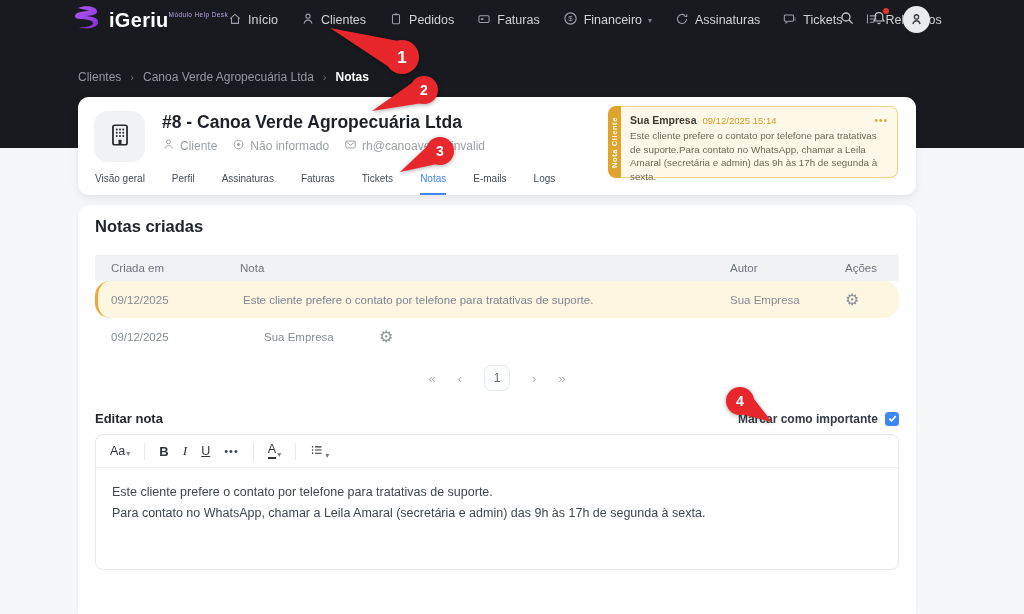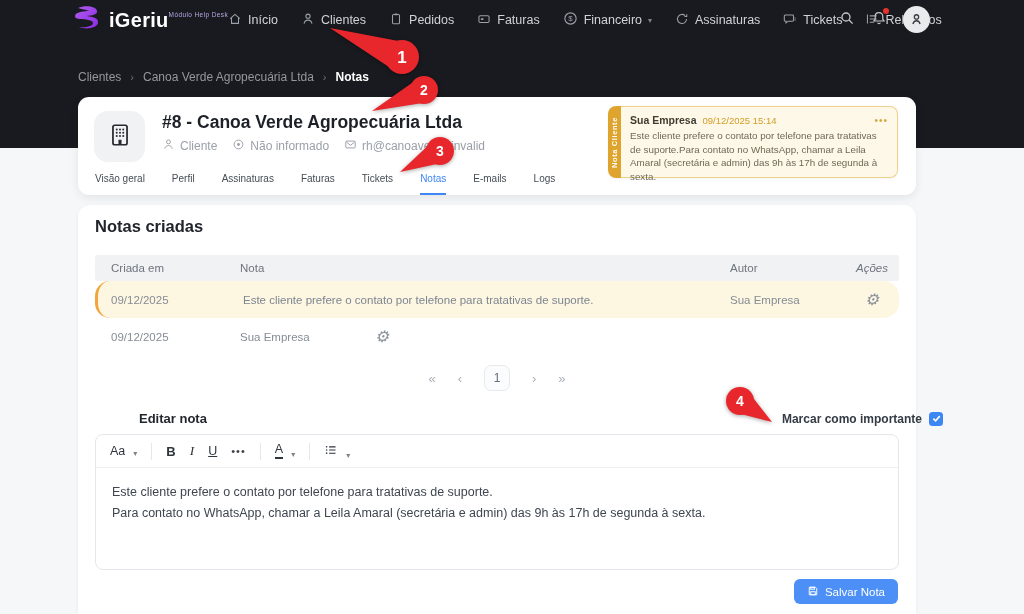--- a/index.html
+++ b/index.html
@@ -54,37 +54,37 @@
 
   .ntable { position:absolute; left:17px; top:50px; width:804px; font-size:11.5px; }
   .trow { display:flex; align-items:center; }
   .thead { background:#f1f2f4; height:26px; color:#6e747e; border-radius:2px; }
   .tr-body { height:37px; color:#868c95;border-radius:15px; }
   .tr-hl { background:#fdf7e2; border-left:3px solid #f2a53c; }
   .c1 { width:145px; padding-left:16px; flex:0 0 auto; }
   .tr-hl .c1 { padding-left:13px; }
   .c2 { flex:1; color:#7e8591; }
   .thead .c2 { color:#6e747e; }
-  .c3 { width:115px; flex:0 0 auto; }
-  .c4 { width:54px; flex:0 0 auto; text-align:center;font-style:italic; }
+  .c3 { width:115px; flex:0 0 auto;margin-left:24px; }
+  .c4 { width:54px; flex:0 0 auto; text-align:left; }
   .gear { font-size:16px; color:#8d939b; cursor:pointer; line-height:1; }
 
   .pagination { position:absolute; left:0; top:160px; width:100%; display:flex; align-items:center; justify-content:center; gap:22px; color:#a9afb7; font-size:13px; }
   .page-btn { cursor:pointer; }
   .page-current { width:26px; height:26px; border:1px solid #e7e9ec; background:#fbfcfd; border-radius:7px; display:flex; align-items:center; justify-content:center; color:#666d76; font-size:12px; }
 
-  .editor-head { position:absolute; left:17px; top:206px; width:804px; display:flex; align-items:center;margin-left:44px; }
+  .editor-head { position:absolute; left:17px; top:206px; width:804px; display:flex; align-items:center; }
   .editor-label { font-size:13px; font-weight:bold; color:#22272e; }
   .important { margin-left:auto; display:flex; align-items:center; gap:7px; }
   .important-label { font-size:12px; font-weight:bold; color:#333b45; }
   .checkbox { width:14px; height:14px; background:#3d87f5; border-radius:3.5px; display:flex; align-items:center; justify-content:center; cursor:pointer; }
 
   .editor { position:absolute; left:17px; top:229px; width:804px; height:136px; border:1px solid #e4e7eb; border-radius:8px; background:#fff; }
   .toolbar { height:33px; border-bottom:1px solid #eceef1; display:flex; align-items:center; padding:0 14px; gap:14px; color:#2f353c; }
-  .tb-btn { display:flex; align-items:flex-end; gap:8px; font-size:12.5px; cursor:pointer; }
+  .tb-btn { display:flex; align-items:flex-end; gap:1px; font-size:12.5px; cursor:pointer; }
   .tb-b { font-weight:bold; font-size:13px; }
   .tb-i { font-style:italic; font-family:"Liberation Serif", serif; font-size:13.5px; }
   .tb-u { text-decoration:underline; font-size:12.5px; }
   .tb-more { letter-spacing:1px; font-size:11px; color:#3a4046; }
   .tb-color { font-size:12.5px; border-bottom:2px solid #2f353c; line-height:1.1; }
   .tb-sep { width:1px; height:17px; background:#e6e8ec; }
   .chev { font-size:8px; color:#7d838b; }
   .editor-content { padding:14px 16px; font-size:12.5px; color:#3f4650; line-height:21px; }
 
   .save-btn { position:absolute; right:18px; top:374px; height:25px; padding:0 13px; background:#4b8ff7; border-radius:6px; display:flex; align-items:center; gap:6px; color:#fff; font-size:11.5px; cursor:pointer; }
@@ -344,28 +344,20 @@
             </svg></span>
         <span class="chev">▾</span>
       </span>
     </div>
     <div class="editor-content">
       <div>Este cliente prefere o contato por telefone para tratativas de suporte.</div>
       <div>Para contato no WhatsApp, chamar a Leila Amaral (secretária e admin) das 9h às 17h de segunda à sexta.</div>
     </div>
   </div>
 
-  <div class="save-btn">
-    <span><svg width="12" height="12" viewBox="0 0 16 16" fill="none" stroke="#fff" stroke-width="1.3">
-          <path d="M3 3h8.2L13 4.8V13H3z"></path>
-          <rect x="5" y="9" width="6" height="4"></rect>
-          <rect x="5" y="3" width="5" height="2.6"></rect>
-        </svg></span>
-    <span>Salvar Nota</span>
-  </div>
 </main>
 
 <svg class="arrow" style="left:322px; top:22px;" width="100" height="56">
   <path d="M8 6 L73 49 L87 21 Z" fill="#e8272c"></path>
   <circle cx="80" cy="35" r="17" fill="#e8272c"></circle>
   <text x="80" y="41" font-size="17" text-anchor="middle">1</text>
 </svg>
 <svg class="arrow" style="left:364px; top:74px;" width="80" height="46">
   <path d="M8 37 L55 4 L65 28 Z" fill="#e8272c"></path>
   <circle cx="60" cy="16" r="14" fill="#e8272c"></circle>

